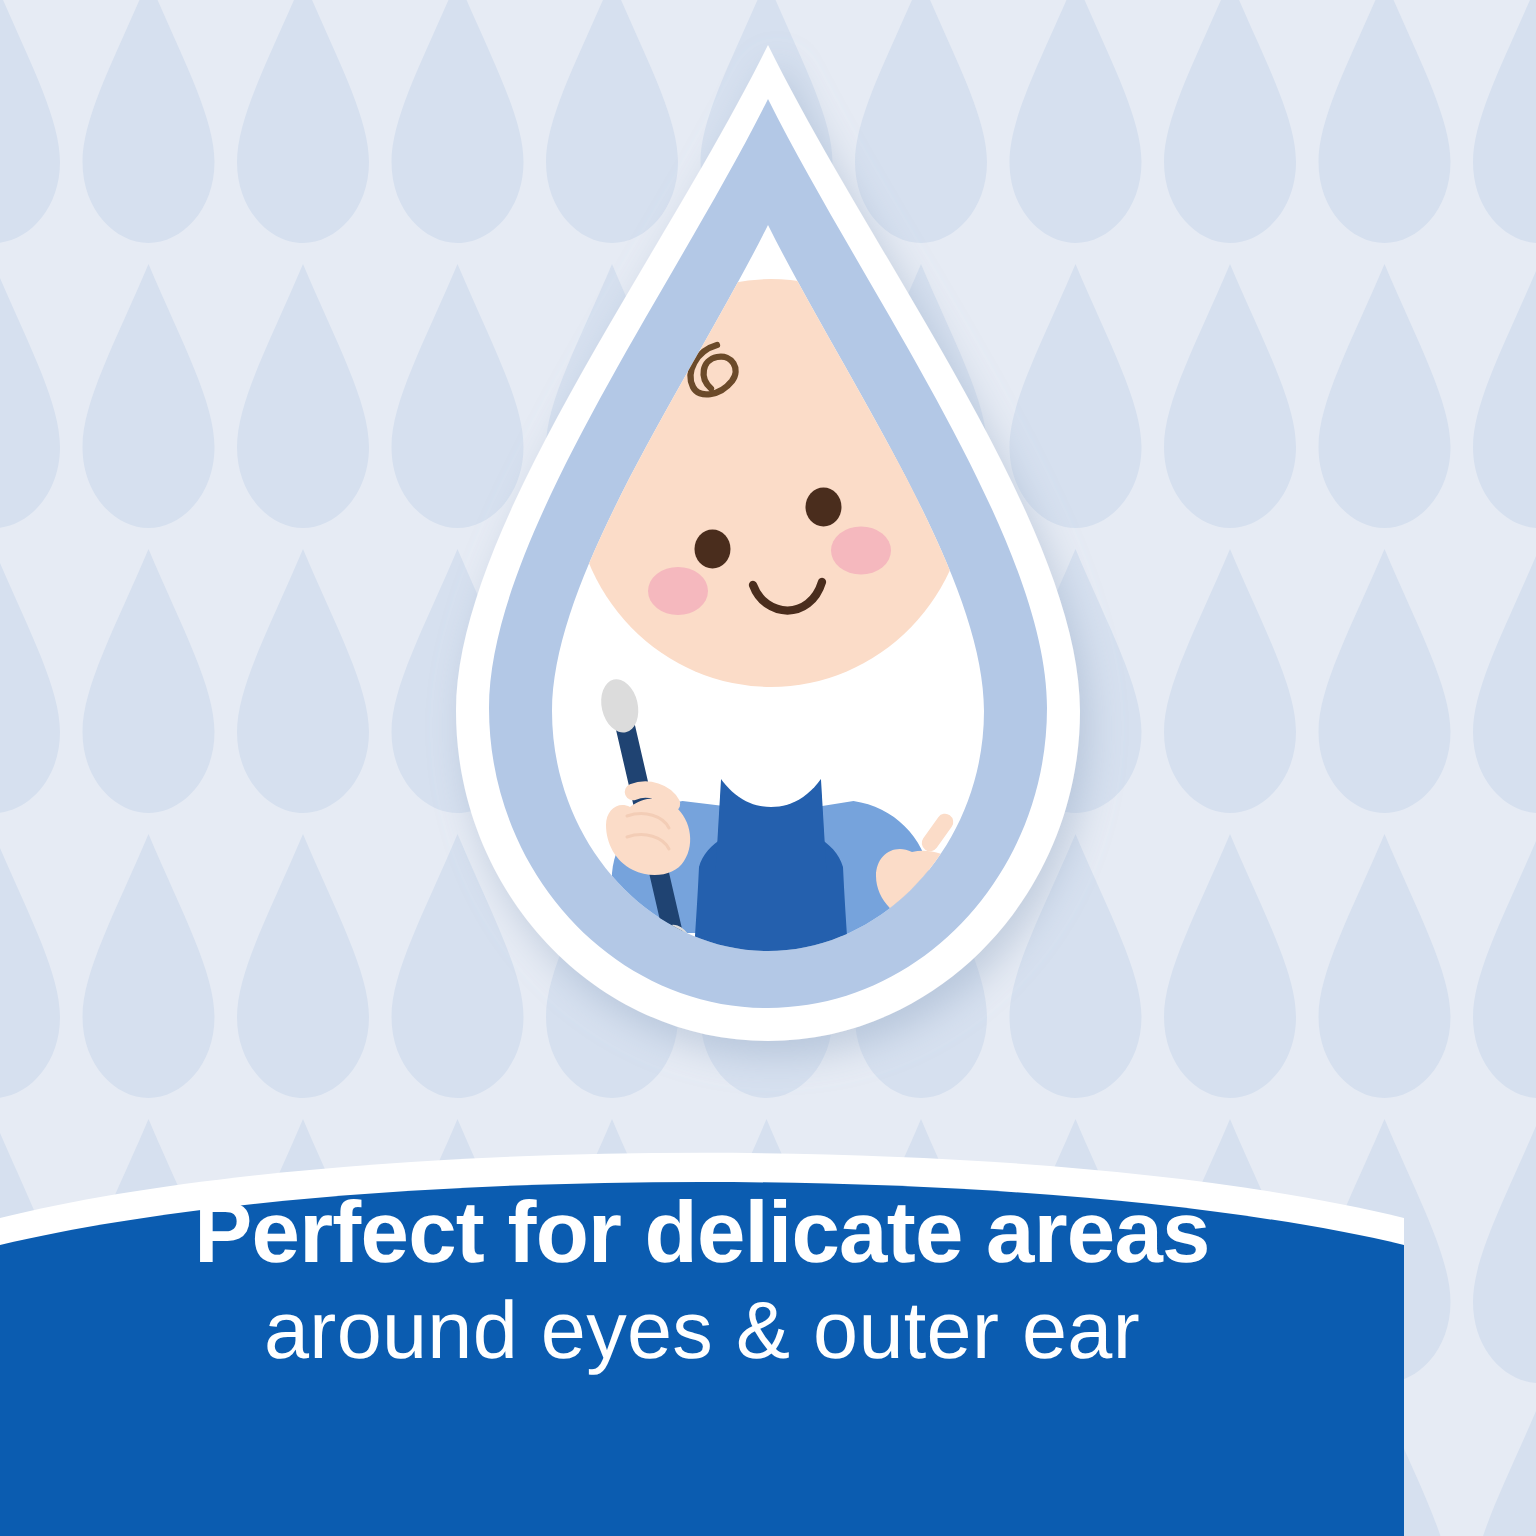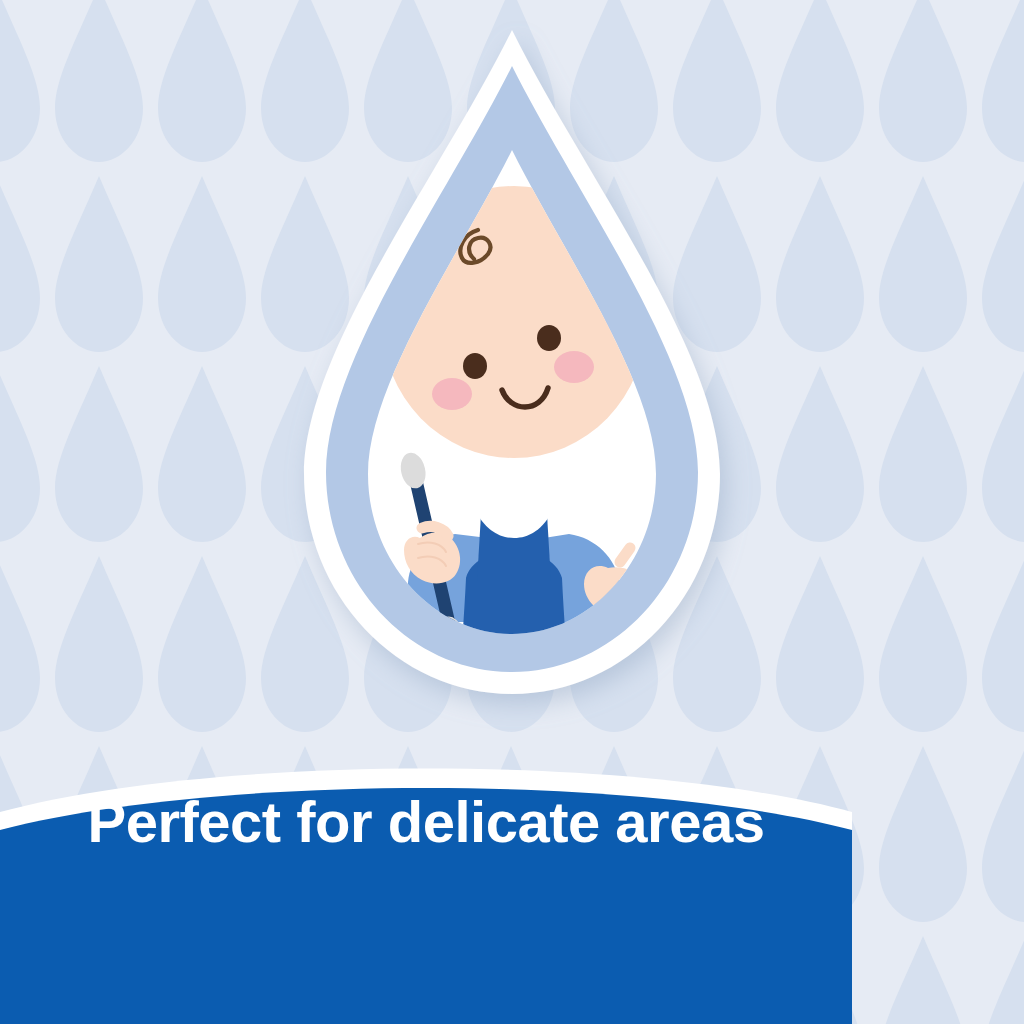--- a/index.html
+++ b/index.html
@@ -44,21 +44,21 @@
     width: 100%;
     height: 100%;
     overflow: visible;
   }
 
   
   .banner {
     position: absolute;
     left: 0;
     bottom: 0;
-    width: 852px;
+    width: 936px;
     height: 260px;
   }
   .banner-shape {
     position: absolute;
     inset: 0;
   }
   .banner-shape svg {
     display: block;
     width: 100%;
     height: 100%;
@@ -249,16 +249,17 @@
     <div class="banner-shape">
       <svg viewBox="0 0 1024 260" preserveAspectRatio="none" aria-hidden="true">
 
         <path d="M0,48 C 256,-10 768,-10 1024,48 L1024,260 L0,260 Z" fill="#ffffff"></path>
 
         <path d="M0,66 C 256,10 768,10 1024,66 L1024,260 L0,260 Z" fill="#0b5cb0"></path>
       </svg>
     </div>
     <div class="banner-text">
       <span class="banner-line1">Perfect for delicate areas</span>
+      <span class="banner-line2">around eyes &amp; outer ear</span>
     </div>
   </div>
 
 </div>
 
 </body></html>

